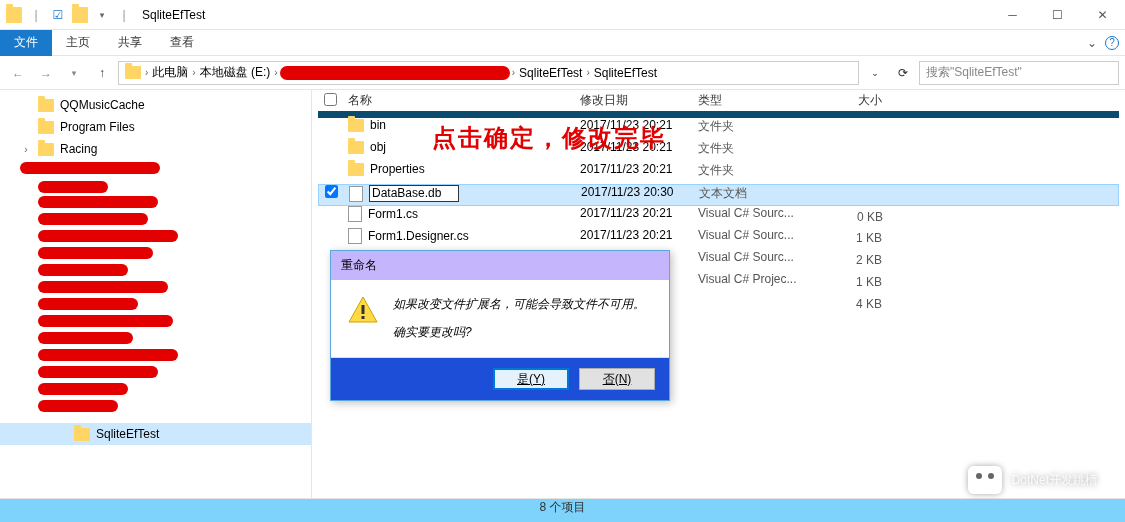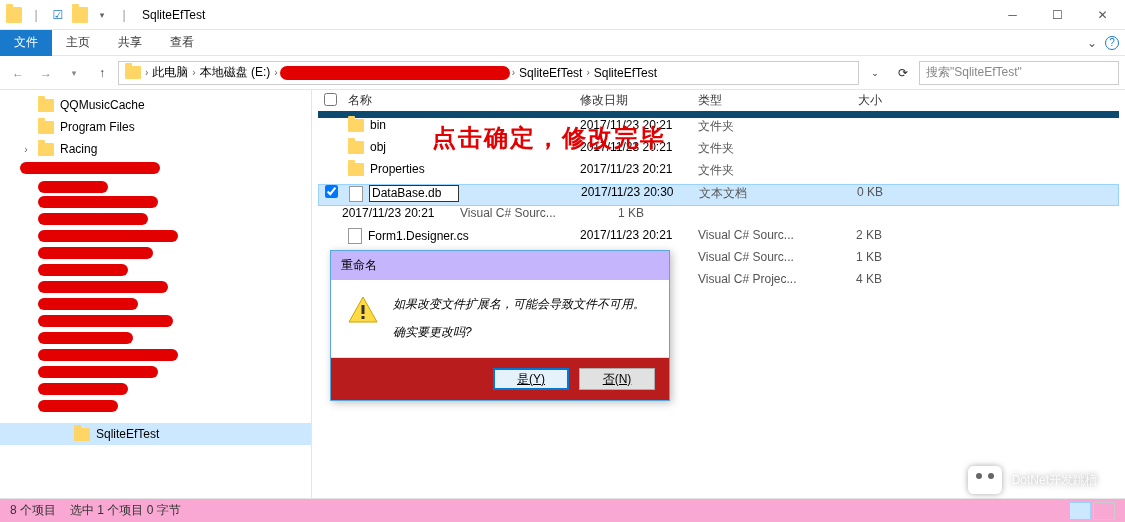--- a/index.html
+++ b/index.html
@@ -32,34 +32,34 @@
 .scribble-tree { margin:2px 0 2px 20px; height:15px; position:relative; }
 .scribble-tree .s { position:absolute; background:#e30000; border-radius:8px; height:12px; }
 .content { flex:1; padding:0 6px;position:relative; }
 .colhead { display:flex; height:28px; align-items:center; border-bottom:7px solid #0c4a6e; color:#333; }
 .colhead .cb { width:24px; text-align:center; }
 .colhead .c1 { width:238px; padding-left:6px;} .colhead .c2 { width:118px;} .colhead .c3 { width:122px;} .colhead .c4 { width:70px; text-align:right; padding-right:8px;}
 .row { display:flex; height:22px; align-items:flex-start; }
 .row.sel { background:#cce8ff; border:1px solid #99d1ff; }
 .row .cb { width:24px; text-align:center; }
 .row .c1 { width:238px; display:flex; align-items:center; gap:6px; padding-left:6px;} 
-.row .c2 { width:118px; color:#000000;} .row .c3 { width:122px; color:#555;} .row .c4 { width:70px; text-align:right; color:#555; padding-right:8px;}
+.row .c2 { width:118px; color:#000000;} .row .c3 { width:122px; color:#555;} .row .c4 { width:70px; text-align:right; color:#555; padding-right:8px;margin-top:25px;}
 .file-icon { width:14px; height:16px; border:1px solid #999; background:#fff; display:inline-block; }
 .editbox { border:1px solid #333; background:#fff; padding:0 2px; height:17px; min-width:90px; }
 .annotation { position:absolute; top:32px; left:120px; color:#e30000; font-size:24px; font-weight:bold; letter-spacing:2px; z-index:4; }
 .dialog { position:absolute; top:250px; left:330px; width:340px; background:#fff; border:1px solid #5aa7e0; box-shadow:2px 2px 8px rgba(0,0,0,.25); z-index:5; }
 .dialog .dtitle { padding:6px 10px; background:#c4b5fd; color:#000; }
 .dialog .dbody { padding:14px 16px; display:flex; gap:14px;font-style:italic; }
 .warn-icon { width:32px; height:32px; flex-shrink:0; }
 .warn-icon svg { width:32px; height:32px; }
 .dialog .dtext { line-height:1.8; }
-.dialog .dbtns { display:flex; justify-content:flex-end; gap:10px; padding:10px 14px; background:#b91c1c; border-top:1px solid #ddd; }
+.dialog .dbtns { display:flex; justify-content:flex-end; gap:10px; padding:10px 14px; background:#1d4ed8; border-top:1px solid #ddd; }
 .dialog button { min-width:76px; height:22px; border:1px solid #adadad; background:#e1e1e1; font-size:12px; }
 .dialog button.default { border:2px solid #0078d7; background:#e5f1fb; }
-.status { height:24px; border-top:1px solid #e5e5e5; display:flex; align-items:center; padding:0 10px; gap:14px; color:#333; position:absolute; bottom:0; width:100%; background:#f9a8d4; }
+.status { height:24px; border-top:1px solid #e5e5e5; display:flex; align-items:center; padding:0 10px; gap:14px; color:#333; position:absolute; bottom:0; width:100%; background:#7dd3fc;flex-direction:column; }
 .status .views { margin-left:auto; display:flex; gap:2px; }
 .status .views div { width:22px; height:18px; border:1px solid #ccc; }
 .status .views div.active { background:#cce8ff; border-color:#99d1ff; }
 .watermark { position:absolute; right:28px; bottom:28px; font-size:26px; color:rgba(255,255,255,.85); font-weight:500; display:flex; align-items:center; gap:10px; text-shadow:0 0 6px rgba(0,0,0,.45); z-index:10;}
 .wm-icon { width:34px; height:28px; border-radius:6px; background:rgba(255,255,255,.8); position:relative; box-shadow:0 0 6px rgba(0,0,0,.35);}
 .wm-icon::before,.wm-icon::after{content:"";position:absolute;background:#666;border-radius:50%;}
 .wm-icon::before{width:6px;height:6px;top:7px;left:8px;}
 .wm-icon::after{width:6px;height:6px;top:7px;right:8px;}
 </style>
 </head>
@@ -238,20 +238,24 @@
           <div class="c1">
             <span class="file-icon"></span>
             <span class="editbox">DataBase.db</span>
           </div>
           <div class="c2">2017/11/23 20:30</div>
           <div class="c3">文本文档</div>
           <div class="c4">0 KB</div>
         </div>
         <div class="row">
           <div class="cb"></div>
+          <div class="c1">
+            <span class="file-icon"></span>
+            <span>Form1.cs</span>
+          </div>
           <div class="c2">2017/11/23 20:21</div>
           <div class="c3">Visual C# Sourc...</div>
           <div class="c4">1 KB</div>
         </div>
         <div class="row">
           <div class="cb"></div>
           <div class="c1">
             <span class="file-icon"></span>
             <span>Form1.Designer.cs</span>
           </div>

